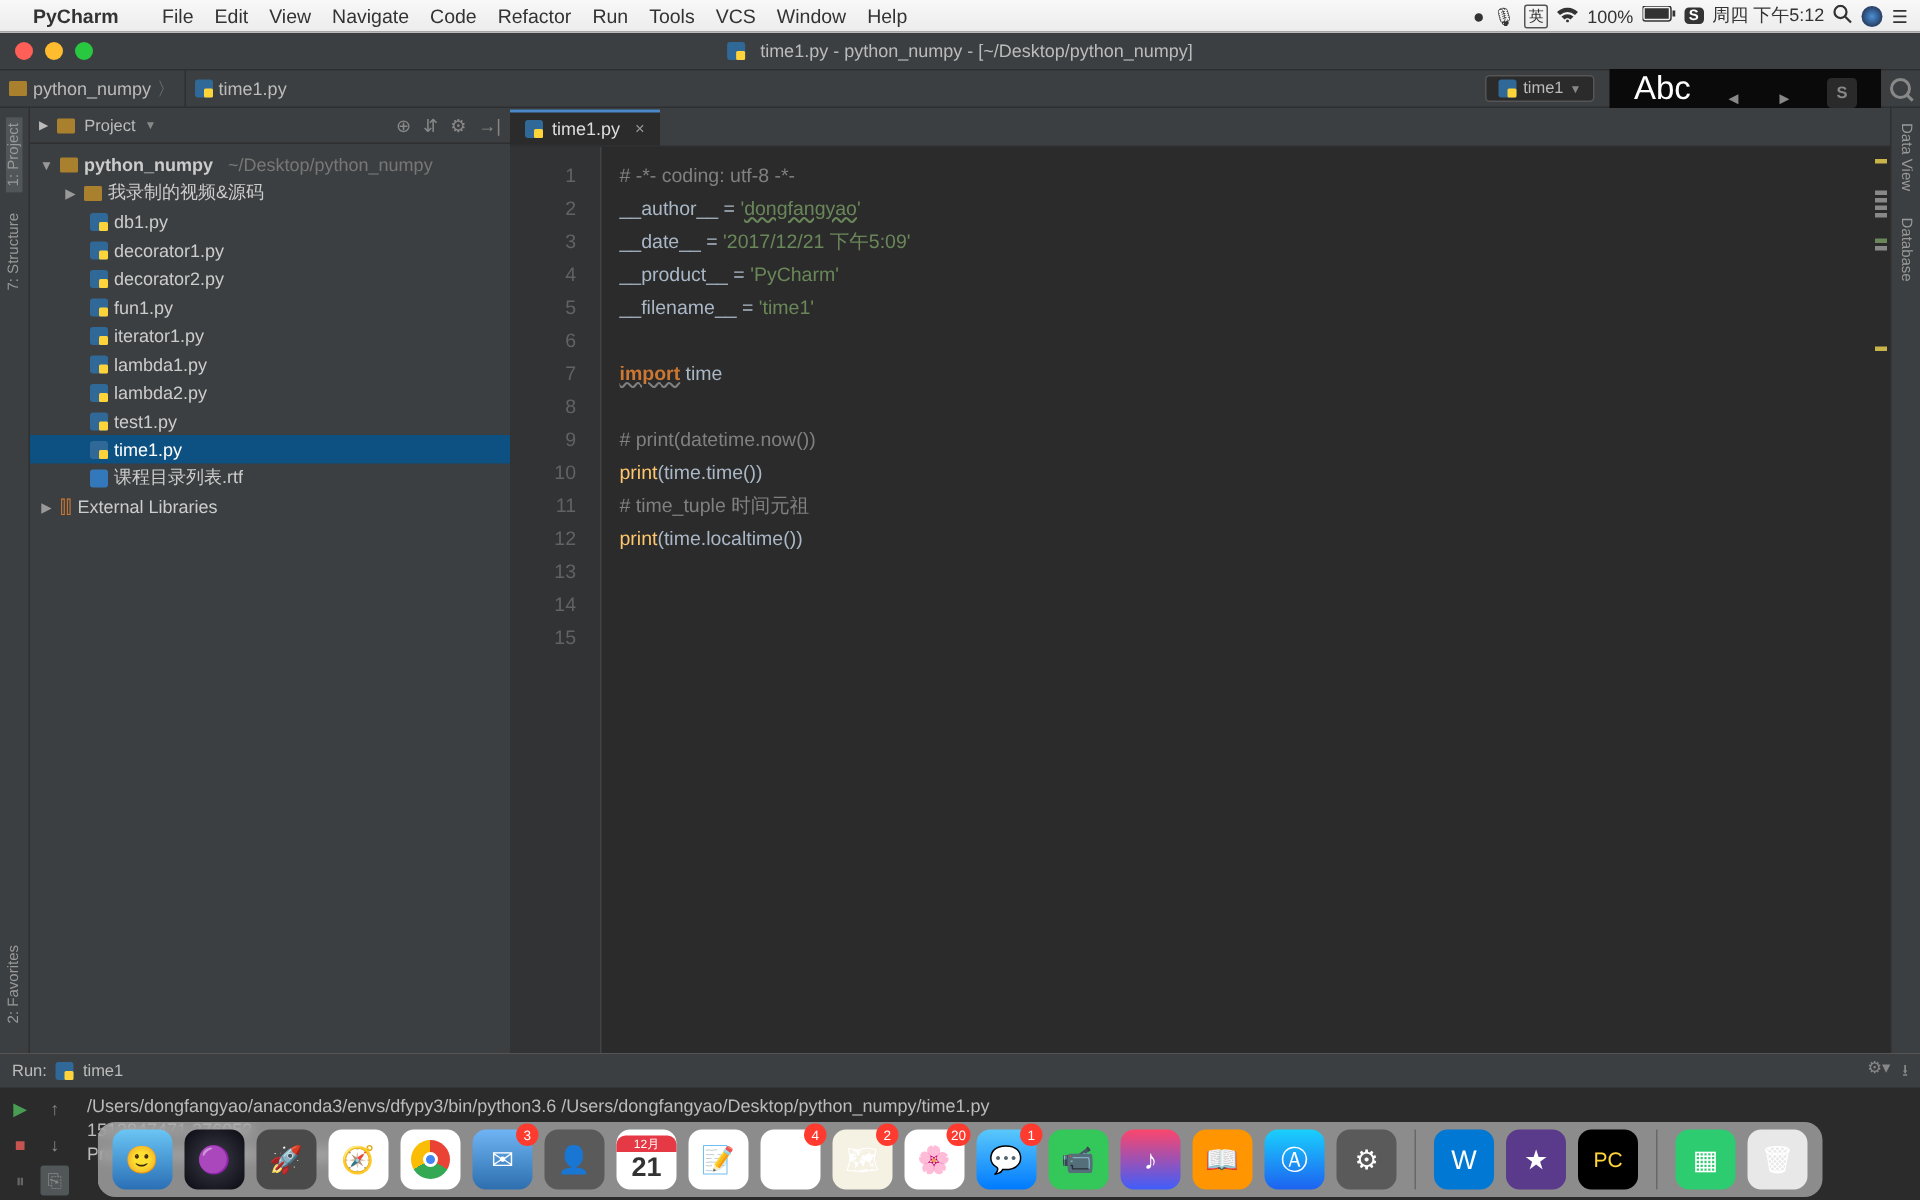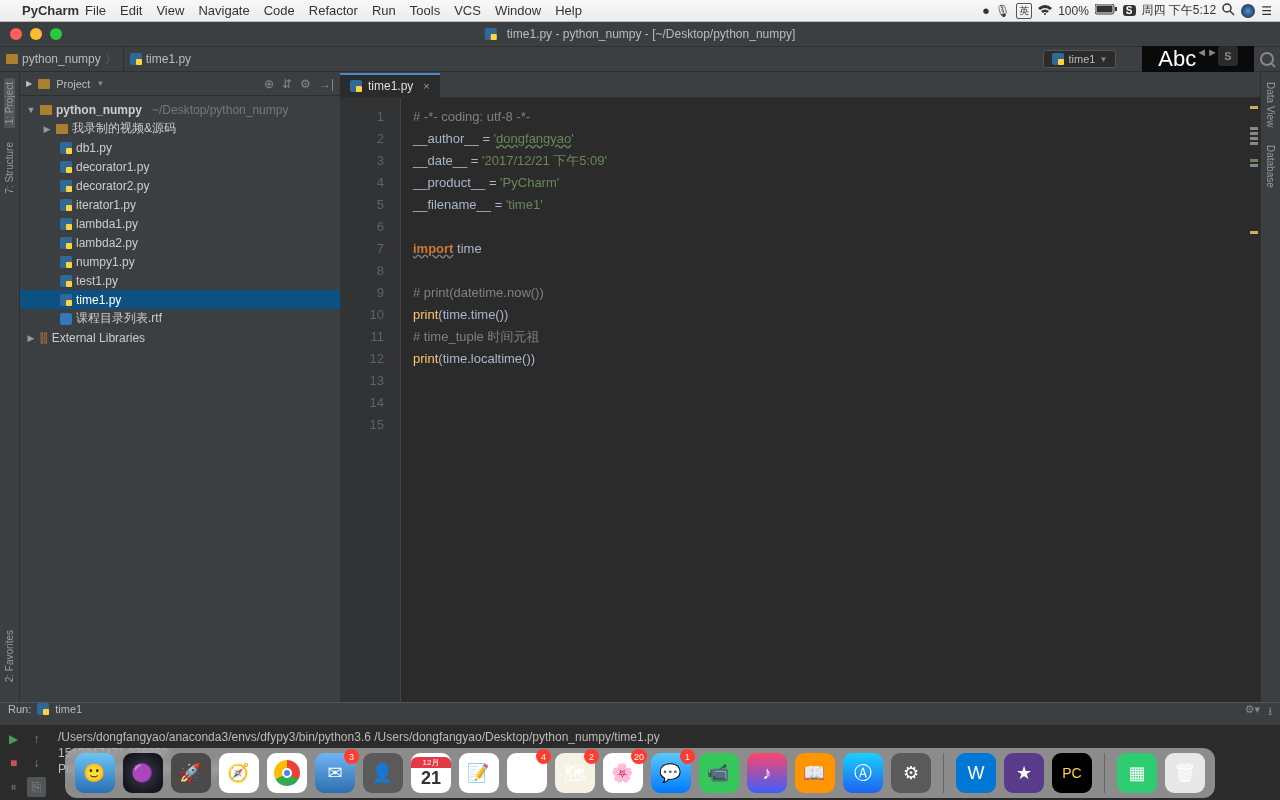--- a/index.html
+++ b/index.html
@@ -1,42 +1,42 @@
 <!DOCTYPE html>
 <html><head>
 <meta charset="utf-8">
 <style>
 * { margin: 0; padding: 0; box-sizing: border-box; font-family: -apple-system, "Helvetica Neue", Arial, sans-serif; }
 body { width: 1280px; height: 800px; background: #2b2b2b; overflow: hidden; position: relative; }
 
 
 .mac-menubar { height: 22px; background: linear-gradient(#f8f8f8, #ececec); display: flex; align-items: center; font-size: 13px; color: #333; border-bottom: 1px solid #bbb; }
 .mac-menubar .apple { margin: 0 10px 0 12px; font-size: 15px; }
-.mac-menubar .app-name { font-weight: 700; margin-right: 6px; }
+.mac-menubar .app-name { font-weight: 700; margin-right: 29px; }
 .mac-menubar .menu-item { margin-right: 14px; cursor: default; }
 .mac-menubar .spacer { flex: 1; }
 .mac-menubar .status { margin-right: 8px; font-size: 12px; display:flex; align-items:center; gap:6px;}
 .mac-menubar .status svg, .mac-menubar .status .glyph { display:inline-block; }
 
 
 .title-bar { height: 24px; background: #3c3f41; display: flex; align-items: center; color: #bbb; font-size: 12px; position: relative; }
 .traffic { display: flex; gap: 8px; margin-left: 10px; }
 .traffic .dot { width: 12px; height: 12px; border-radius: 50%; }
 .dot.red { background: #ff5f57; } .dot.yellow { background: #febc2e; } .dot.green { background: #28c840; }
 .title-bar .title-text { position:absolute; left:50%; transform:translateX(-50%); display:flex; align-items:center; gap:10px;}
 .py-icon { width:12px; height:12px; background:#306998; border-radius:2px; position:relative; display:inline-block;}
 .py-icon::after{content:"";position:absolute;right:0;bottom:0;width:6px;height:6px;background:#ffd43b;border-radius:1px;}
 
 
 .nav-bar { height: 26px; background: #3c3f41; border-top:1px solid #2d2f30; border-bottom:1px solid #2d2f30; display:flex; align-items:center; font-size:12px; color:#bbb;}
 .nav-bar .crumb { display:flex; align-items:center; gap:4px; padding:0 6px; border-right:1px solid #2d2f30; height:100%; }
 .folder-icon{width:12px;height:10px;background:#a9812e;border-radius:1px;display:inline-block;}
 .nav-bar .right-tools{margin-left:auto;display:flex;align-items:center;gap:6px;padding-right:6px;}
 .config-pill{background:#2b2b2b;border:1px solid #555;border-radius:3px;padding:2px 8px;display:flex;align-items:center;gap:4px;font-size:11px;}
-.abc-panel{background:#0a0a0a;color:#fff;font-size:22px;padding:6px 16px;border-radius:2px;margin-left:20px;display:flex;align-items:flex-start;gap:0;}
+.abc-panel{background:#0a0a0a;color:#fff;font-size:22px;padding:6px 16px;border-radius:2px;margin-left:4px;display:flex;align-items:flex-end;gap:23px;}
 .abc-panel .sogou{width:20px;height:20px;background:#2a2a2a;border-radius:3px;display:flex;align-items:center;justify-content:center;color:#888;font-size:11px;font-weight:bold;}
 .search-ico{width:14px;height:14px;border:2px solid #888;border-radius:50%;position:relative;display:inline-block;}
 .search-ico::after{content:"";position:absolute;width:6px;height:2px;background:#888;bottom:-2px;right:-4px;transform:rotate(45deg);}
 
 
 .main { display:flex; height: calc(800px - 22px - 24px - 26px - 22px - 22px - 54px); }
 
 
 .proj-panel{width:340px;background:#3c3f41;display:flex;}
 .left-gutter{width:20px;background:#3c3f41;border-right:1px solid #2d2f30;display:flex;flex-direction:column;align-items:center;padding-top:6px;gap:10px;}
@@ -65,21 +65,21 @@
 .c-uline{text-decoration:underline wavy #808080;}
 .cursor-caret{display:inline-block;width:1px;height:16px;background:#bbb;vertical-align:middle;margin-left:340px;}
 .err-stripe{position:absolute;right:0;top:8px;width:10px;}
 .err-stripe .m{width:8px;height:3px;margin-bottom:2px;}
 
 
 .right-gutter{width:20px;background:#3c3f41;border-left:1px solid #2d2f30;display:flex;flex-direction:column;align-items:center;padding-top:6px;gap:10px;}
 
 
 .run-panel{height:190px;background:#2b2b2b;border-top:1px solid #555;display:flex;flex-direction:column;}
-.run-header{height:22px;background:#3c3f41;display:flex;font-size:11px;color:#bbb;padding:0 8px;gap:6px;}
+.run-header{height:22px;background:#3c3f41;display:flex;align-items:center;font-size:11px;color:#bbb;padding:0 8px;gap:6px;}
 .run-header .tools{margin-left:auto;display:flex;gap:8px;color:#888;}
 .run-body{flex:1;display:flex;}
 .run-toolbar{width:50px;display:flex;flex-direction:column;padding:4px;gap:4px;}
 .run-toolbar .row{display:flex;gap:4px;}
 .tb-btn{width:20px;height:20px;display:flex;align-items:center;justify-content:center;color:#888;font-size:12px;border-radius:2px;}
 .tb-btn.play{color:#499c54;}
 .tb-btn.active{background:#515658;}
 .run-output{flex:1;font-family:Menlo,Consolas,monospace;font-size:12px;color:#bbb;padding:4px 8px;line-height:16px;}
 
 
@@ -216,33 +216,33 @@
         <div class="tree-row indent2">
             <span class="py-icon"></span>
             <span>decorator1.py</span>
           </div>
         <div class="tree-row indent2">
             <span class="py-icon"></span>
             <span>decorator2.py</span>
           </div>
         <div class="tree-row indent2">
             <span class="py-icon"></span>
+            <span>fun1.py</span>
+          </div>
+        <div class="tree-row indent2">
+            <span class="py-icon"></span>
             <span>iterator1.py</span>
           </div>
         <div class="tree-row indent2">
             <span class="py-icon"></span>
             <span>lambda1.py</span>
           </div>
         <div class="tree-row indent2">
             <span class="py-icon"></span>
             <span>lambda2.py</span>
-          </div>
-        <div class="tree-row indent2">
-            <span class="py-icon"></span>
-            <span>numpy1.py</span>
           </div>
         <div class="tree-row indent2">
             <span class="py-icon"></span>
             <span>test1.py</span>
           </div>
         <div class="tree-row indent2 sel">
             <span class="py-icon"></span>
             <span>time1.py</span>
           </div>
         <div class="tree-row indent2">

